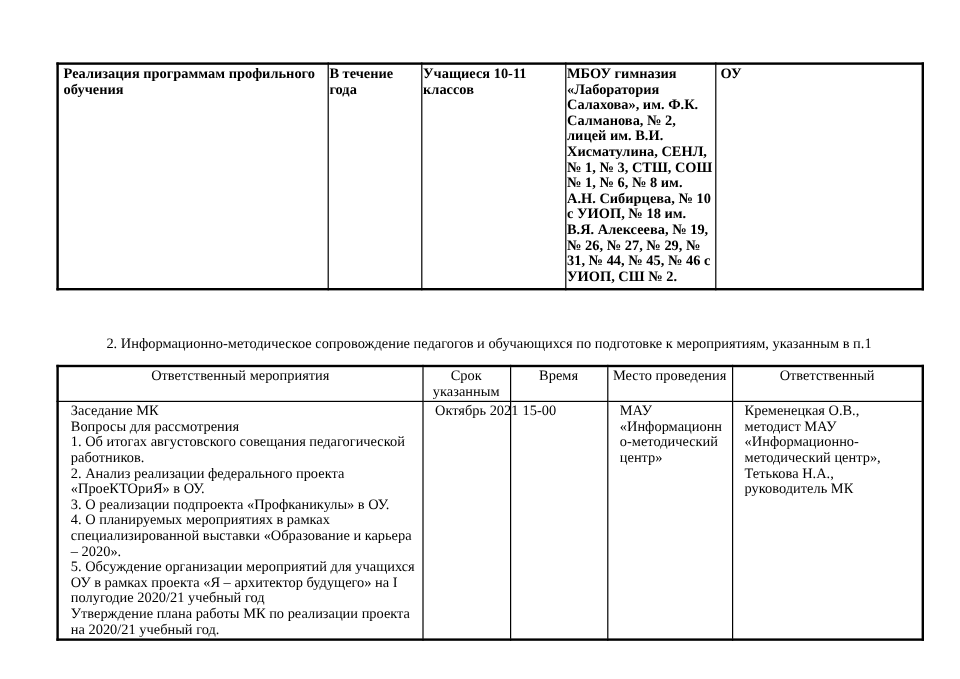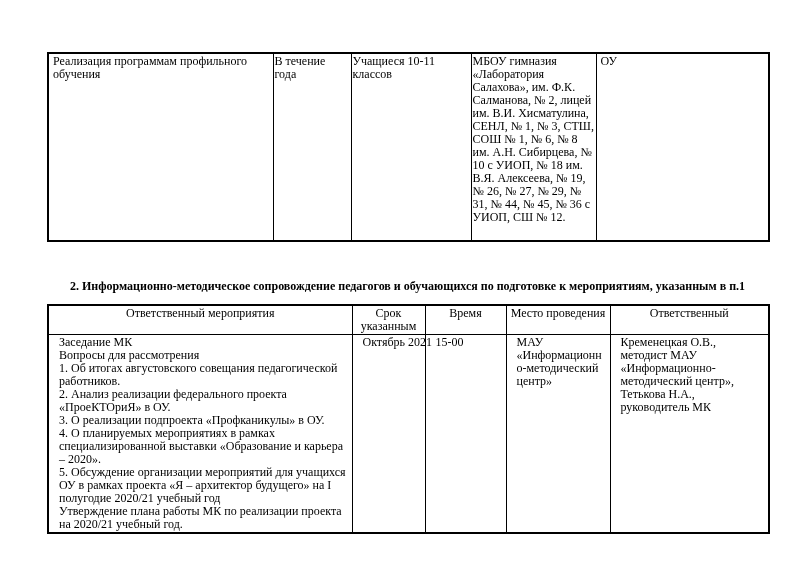--- a/index.html
+++ b/index.html
@@ -29,31 +29,31 @@
     line-height: 13px;
     font-weight: normal;
     padding: 1px 4px;
     overflow: hidden;
     word-wrap: break-word;
   }
   .doc-table .center { padding: 1px 1px; }
   .doc-table .left   { text-align: left; }
   .doc-table .pre    { white-space: pre-line; }
   .doc-table .nowrap { white-space: nowrap; overflow: visible; }
-  #table1 .row1 td { height: 184px; }
+  #table1 .row1 td { height: 184px; font-weight: bold; }
   #table1 .row2 td { height: 25px; }
   #table2 .hdr  th { height: 23px; text-align: center; }
   #table2 .body td { height: 193px; padding-left: 10px; }
   .section-heading {
     position: absolute;
     left: 47px;
     top: 279px;
     width: 721px;
     text-align: center;
-    font-weight: bold;
+    font-weight: normal;
     font-size: 12px;
     line-height: 14px;
     white-space: nowrap;
   }
 </style>
 </head>
 <body>
 
 <div class="page">
 
@@ -63,21 +63,21 @@
       <col style="width:78px">
       <col style="width:120px">
       <col style="width:125px">
       <col style="width:173px">
     </colgroup>
     <tbody>
       <tr class="row1">
         <td class="left">Реализация программам профильного обучения</td>
         <td class="center">В течение года</td>
         <td class="center">Учащиеся 10-11 классов</td>
-        <td class="center">МБОУ гимназия «Лаборатория Салахова», им. Ф.К. Салманова, № 2, лицей им. В.И. Хисматулина, СЕНЛ, № 1, № 3, СТШ, СОШ № 1, № 6, № 8 им. А.Н. Сибирцева, № 10 с УИОП, № 18 им. В.Я. Алексеева, № 19, № 26, № 27, № 29, № 31, № 44, № 45, № 36 с УИОП, СШ № 12.</td>
+        <td class="center">МБОУ гимназия «Лаборатория Салахова», им. Ф.К. Салманова, № 2, лицей им. В.И. Хисматулина, СЕНЛ, № 1, № 3, СТШ, СОШ № 1, № 6, № 8 им. А.Н. Сибирцева, № 10 с УИОП, № 18 им. В.Я. Алексеева, № 19, № 26, № 27, № 29, № 31, № 44, № 45, № 46 с УИОП, СШ № 2.</td>
         <td class="left">ОУ</td>
       </tr>
     </tbody>
   </table>
 
   <div class="section-heading">2. Информационно-методическое сопровождение педагогов и обучающихся по подготовке к мероприятиям, указанным в п.1</div>
 
   <table id="table2" class="doc-table">
     <colgroup>
       <col style="width:304px">

